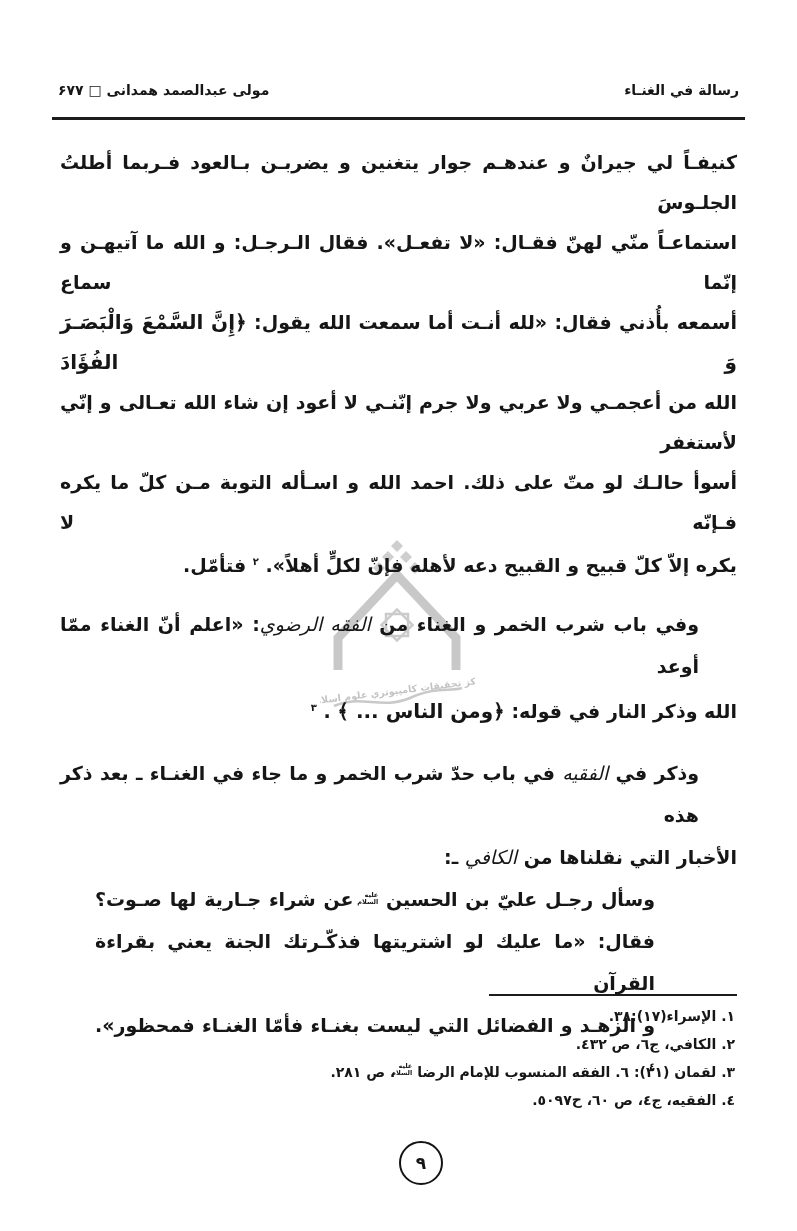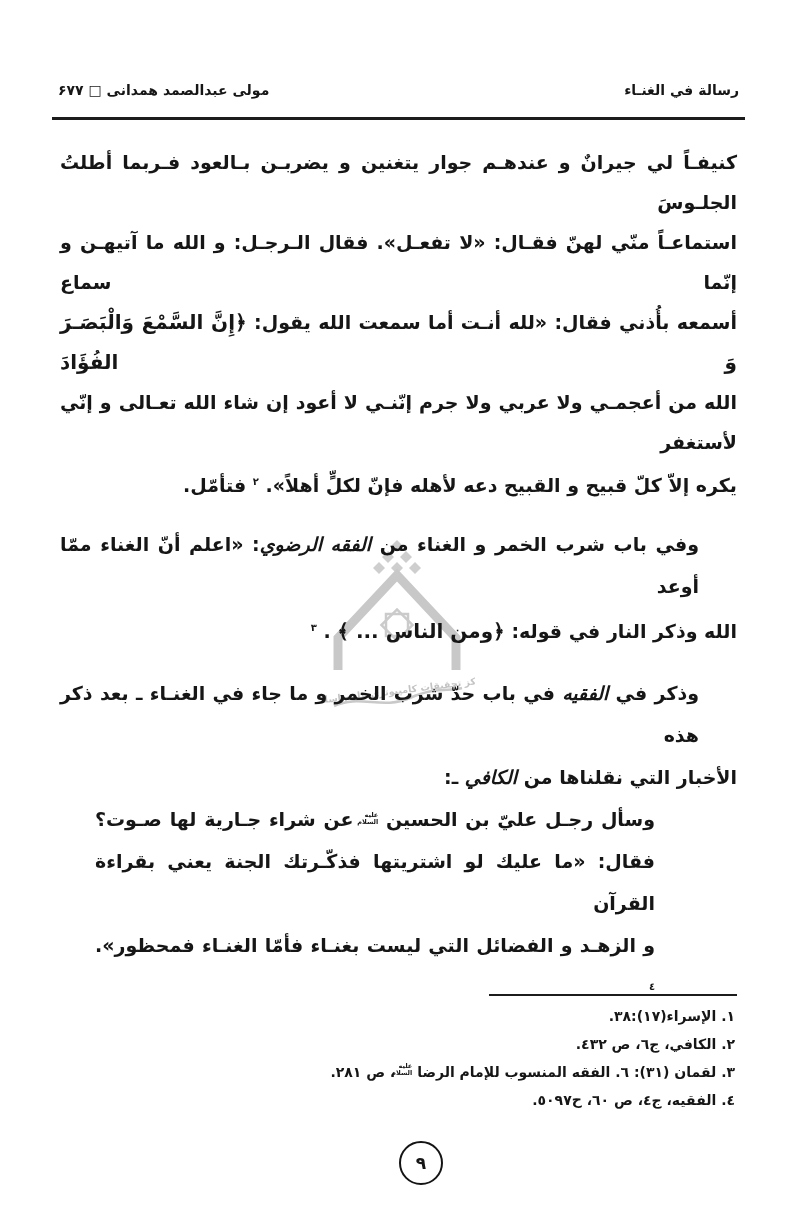--- a/index.html
+++ b/index.html
@@ -33,21 +33,21 @@
   }
   .line{text-align:justify;text-align-last:justify;}
   .line.last{text-align-last:right;}
   .indent1{padding-right:38px;}
   .p2,.p3{line-height:42px;}
   .p2{margin-top:18px;}
   .p3{margin-top:20px;}
   .quote{margin:0 82px 0 35px;line-height:42px;}
 
   .verse{font-size:20px;letter-spacing:0.5px;}
-  .book{font-weight:bold;font-style:italic;}
+  .book{font-weight:normal;font-style:italic;}
   .sup{font-size:10px;vertical-align:7px;font-weight:bold;}
   .as-sym{
     display:inline-block;width:17px;font-size:6.5px;line-height:7px;
     text-align:right;vertical-align:2px;white-space:normal;
   }
 
   
   .fn-rule{
     position:absolute;top:994px;right:60px;width:248px;height:2px;
     background:#1c1c1c;z-index:2;
@@ -103,20 +103,21 @@
     </svg>
   </div>
 
   <div class="body-text">
 
     <div class="p1">
       <div class="line">كنيفـاً لي جيرانٌ و عندهـم جوار يتغنين و يضربـن بـالعود فـربما أطلتُ الجلـوسَ</div>
       <div class="line">استماعـاً منّي لهنّ فقـال: «لا تفعـل». فقال الـرجـل: و الله ما آتيهـن و إنّما سماع</div>
       <div class="line"><span>أسمعه بأُذني فقال: «لله أنـت أما سمعت الله يقول: </span><span class="verse">﴿إِنَّ السَّمْعَ وَالْبَصَـرَ وَ الفُؤَادَ</span></div>
       <div class="line">الله من أعجمـي ولا عربي ولا جرم إنّنـي لا أعود إن شاء الله تعـالى و إنّي لأستغفر</div>
+      <div class="line">أسوأ حالـك لو متّ على ذلك. احمد الله و اسـأله التوبة مـن كلّ ما يكره فـإنّه لا</div>
       <div class="line last"><span>يكره إلاّ كلّ قبيح و القبيح دعه لأهله فإنّ لكلٍّ أهلاً».</span> <span class="sup">٢</span><span> فتأمّل.</span></div>
     </div>
 
     <div class="p2">
       <div class="line indent1"><span>وفي باب شرب الخمر و الغناء من </span><span class="book">الفقه الرضوي</span><span>: «اعلم أنّ الغناء ممّا أوعد</span></div>
       <div class="line last"><span>الله وذكر النار في قوله: </span><span class="verse">﴿ومن الناس ... ﴾</span><span> . </span><span class="sup">٣</span></div>
     </div>
 
     <div class="p3">
       <div class="line indent1"><span>وذكر في </span><span class="book">الفقيه</span><span> في باب حدّ شرب الخمر و ما جاء في الغنـاء ـ بعد ذكر هذه</span></div>

